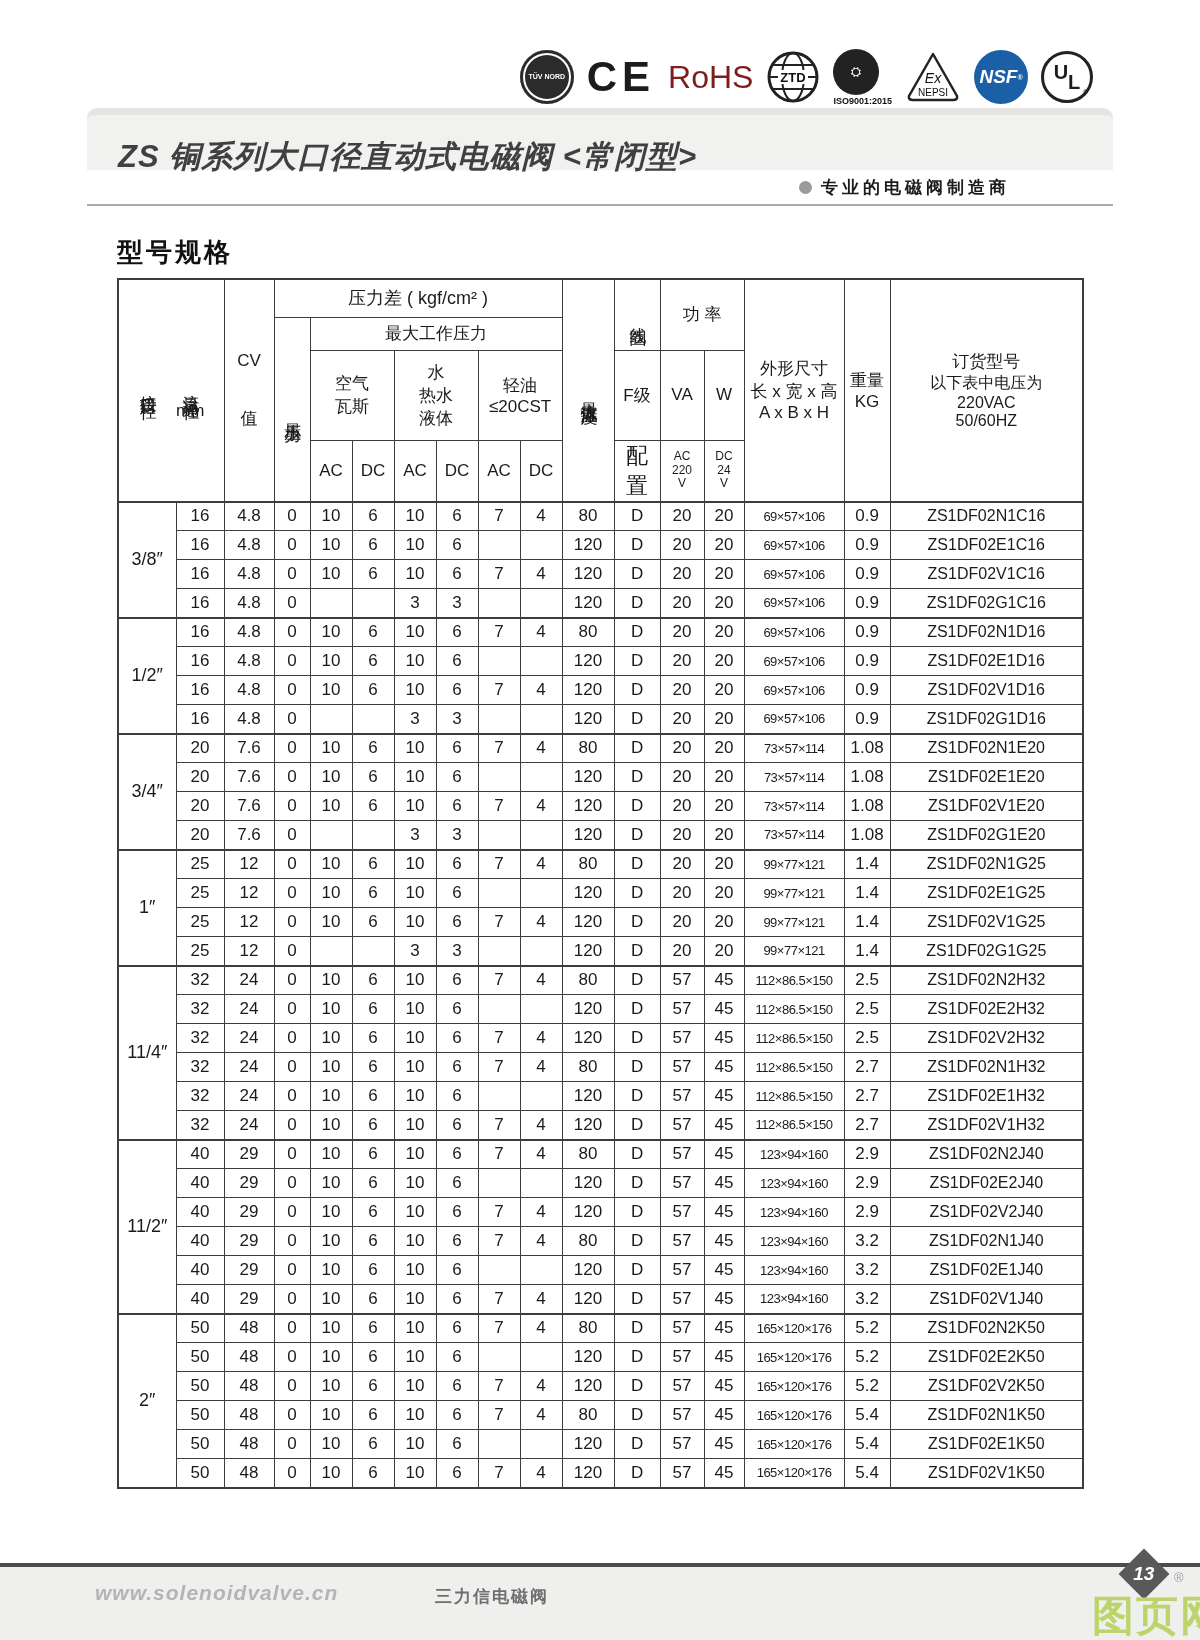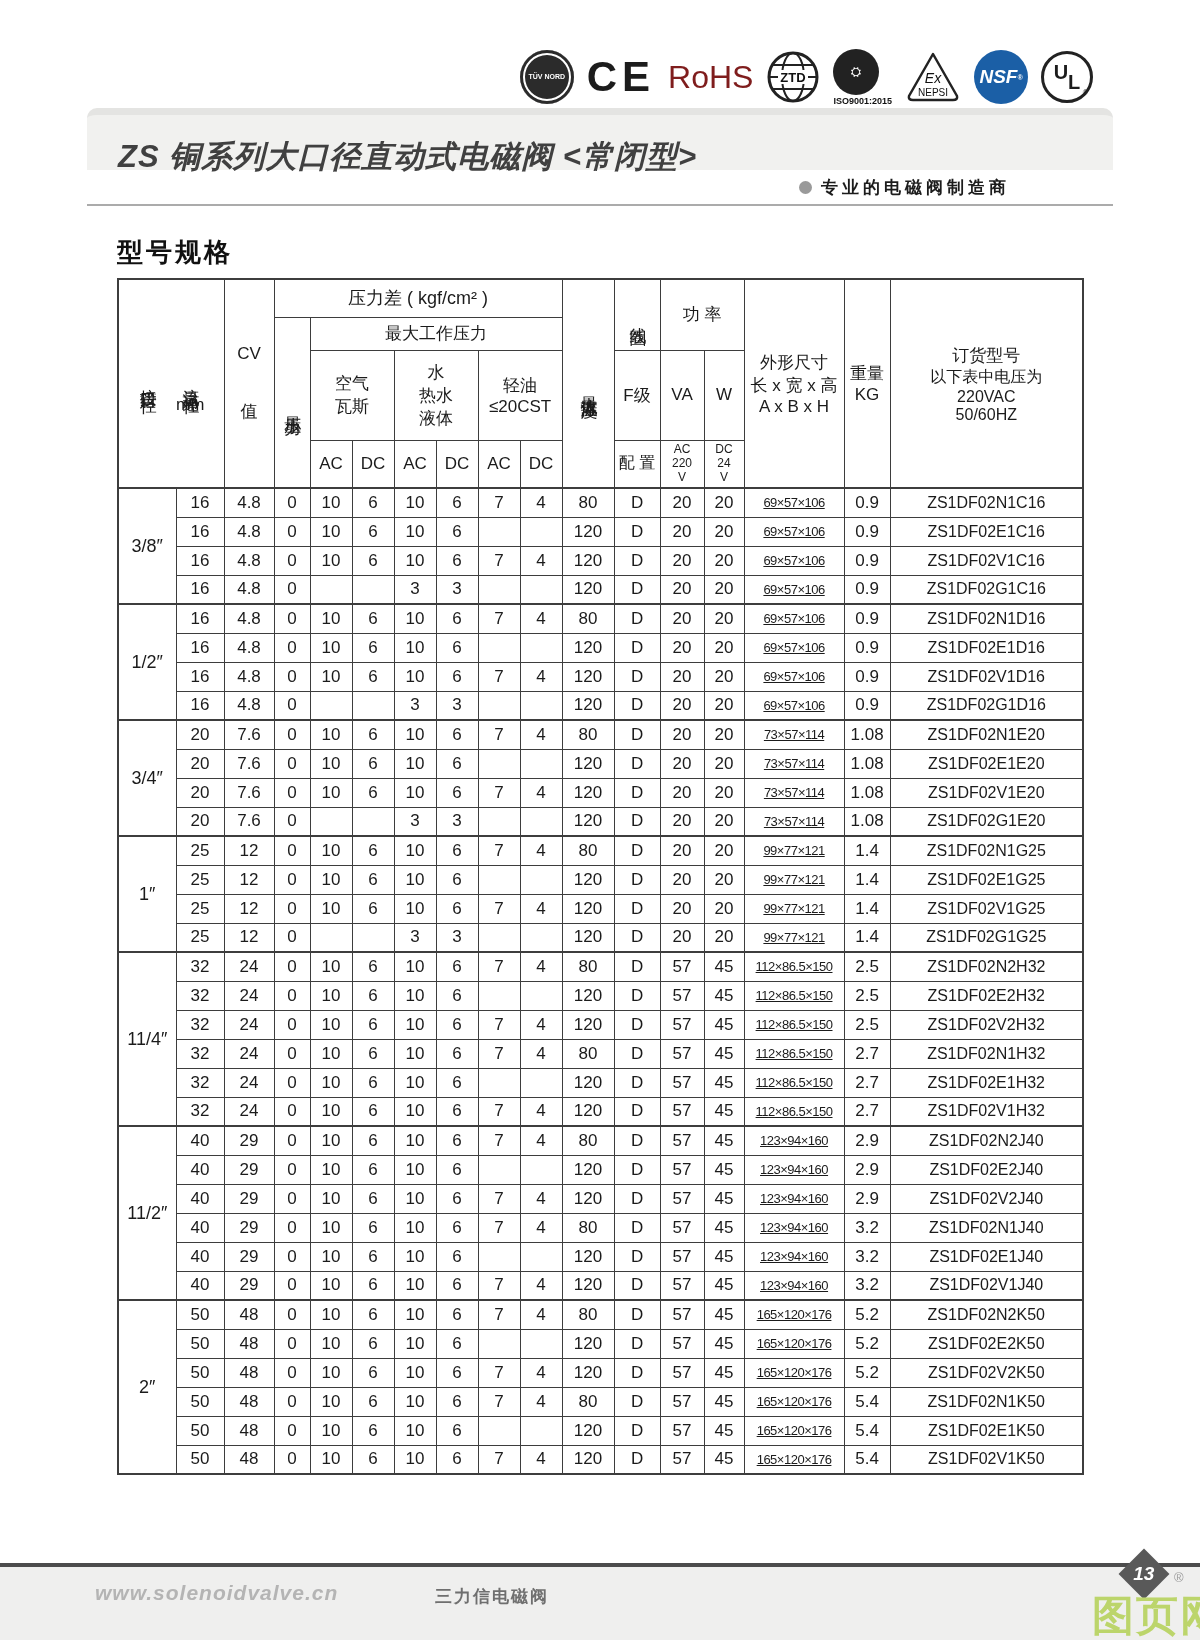--- a/index.html
+++ b/index.html
@@ -49,21 +49,21 @@
   table.spec { position:absolute; left:117px; top:278px; width:965px;
     border-collapse:collapse; table-layout:fixed; }
   table.spec th, table.spec td {
     border:1px solid #3d3d3d; text-align:center; vertical-align:middle;
     font-weight:normal; color:#1b1b1b; padding:0; }
   table.spec { border:2px solid #3d3d3d; }
   thead .hr1 { height:38px; } thead .hr2 { height:33px; }
   thead .hr3 { height:90px; } thead .hr4 { height:48px; }
   thead th { font-size:17px; }
   tbody td { height:29px; font-size:17px; }
-  tbody td.dims  { font-size:13px; letter-spacing:-0.5px;text-decoration:underline; }
+  tbody td.dims  { font-size:13px; letter-spacing:-0.5px; }
   tbody td.model { font-size:16px;margin-top:36px; }
   tbody td.size-cell { font-size:18px; }
   tbody tr.group-start td { border-top:2px solid #3d3d3d; }
   .vt { writing-mode:vertical-rl; text-orientation:upright; letter-spacing:3px;
     display:inline-block; line-height:1.1; }
   .pre { white-space:pre-line; }
   .pf-cell { display:flex; justify-content:space-evenly; align-items:flex-start;
     height:100%; padding-top:22px; }
   .flow-stack { display:flex; flex-direction:column; align-items:center; gap:8px; }
   .flow-unit { font-size:17px; }
@@ -235,21 +235,21 @@
         <th>VA</th>
         <th>W</th>
       </tr>
       <tr class="hr4">
         <th>AC</th>
         <th>DC</th>
         <th>AC</th>
         <th>DC</th>
         <th>AC</th>
         <th>DC</th>
-        <th style="font-size:16px">配 置</th>
+        <th style="font-size:22px">配 置</th>
         <th class="pre small-head">AC
 220
 V</th>
         <th class="pre small-head">DC
 24
 V</th>
       </tr>
     </thead>
     <tbody>
         <tr class="group-start">

